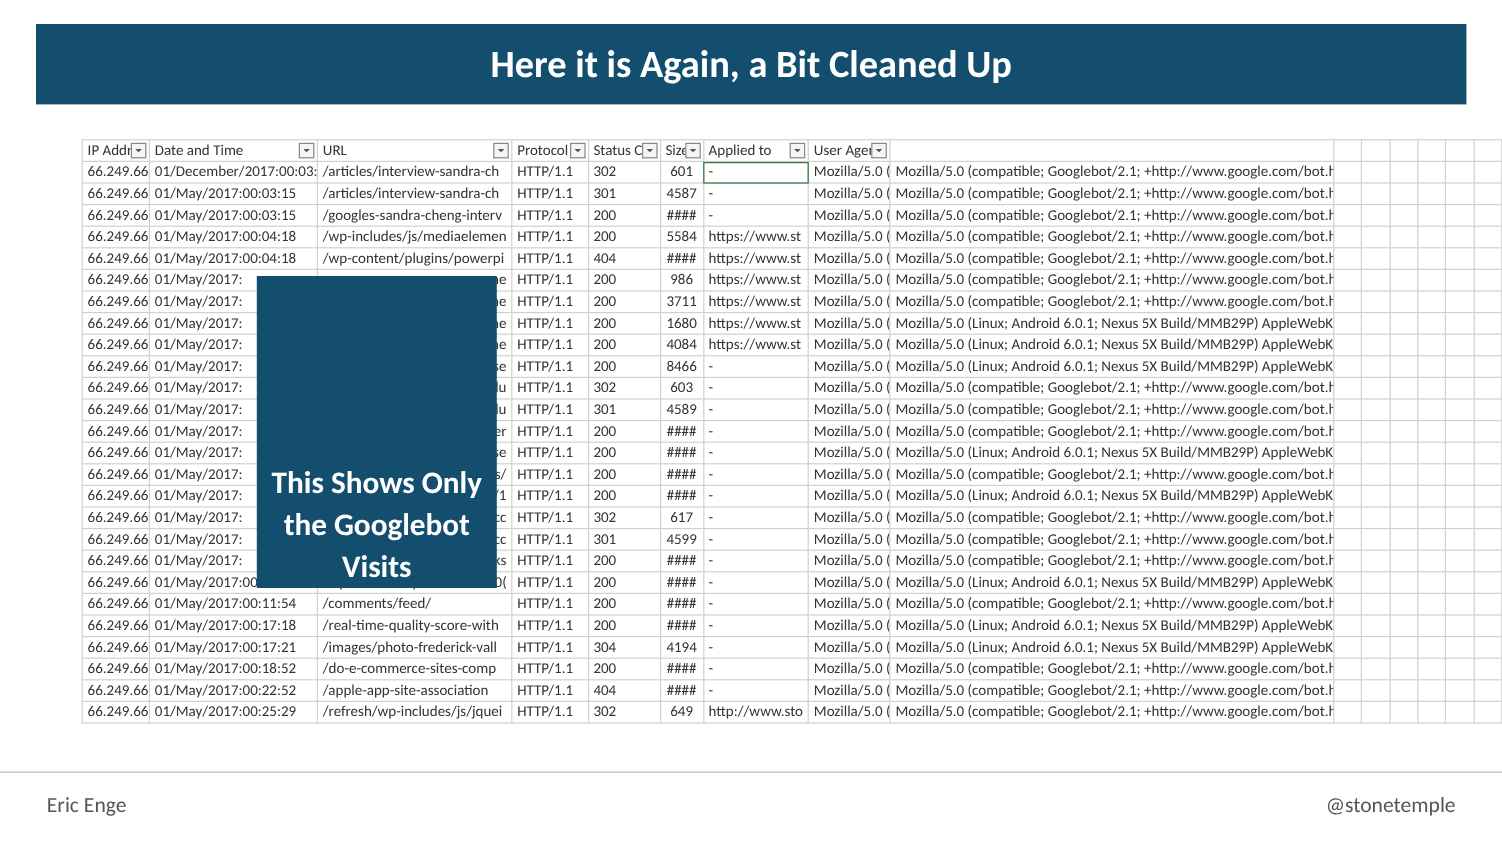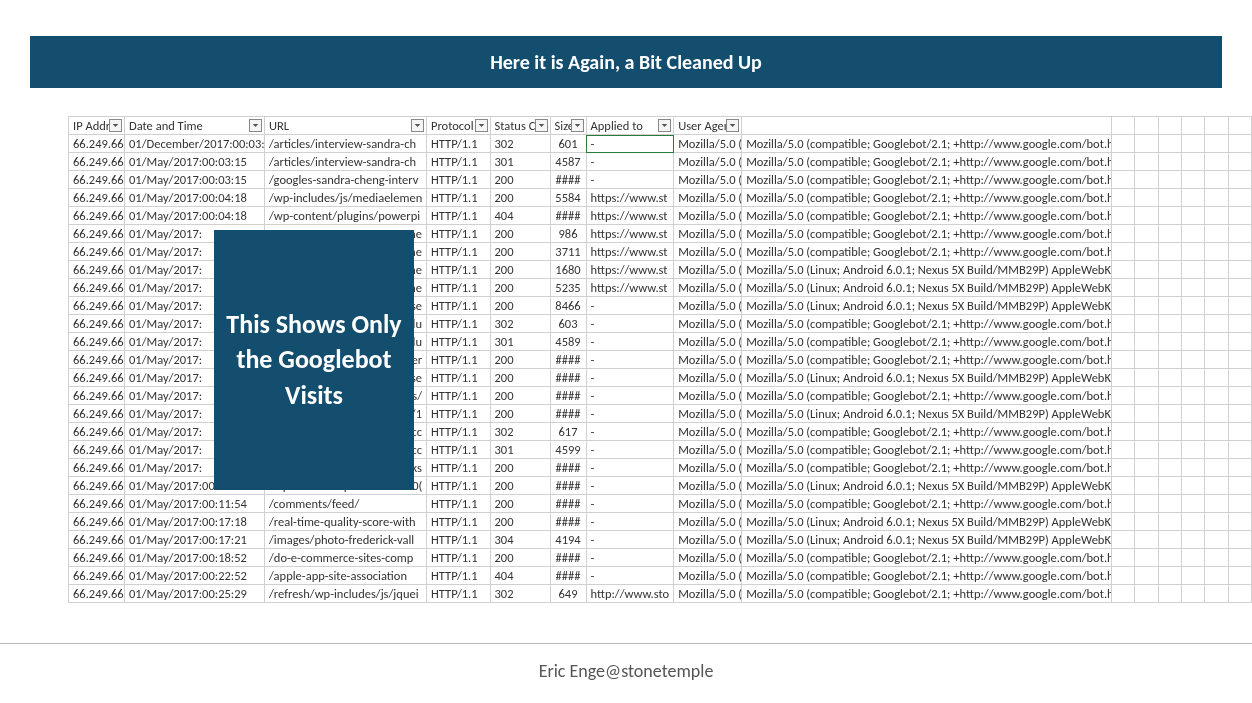--- a/index.html
+++ b/index.html
@@ -1,37 +1,37 @@
 <!DOCTYPE html>
 <html><head>
 <meta charset="utf-8">
 <style>
 html,body{margin:0;padding:0;font-family:Calibri,Arial,sans-serif;background:#fff;color:#333}
 .slide{position:relative;width:1252px;height:703px;margin:0;overflow:hidden}
-.title-bar{background:#134e6f;color:#fff;margin:36px 30px 0 30px;padding:14px 0;text-align:center;font-size:20px;font-weight:700}
+.title-bar{background:#134e6f;color:#fff;margin:20px 30px 0 30px;padding:14px 0;text-align:center;font-size:32px;font-weight:700}
 .table-wrap{position:absolute;left:68px;top:116px;font-size:12.5px;color:#333}
 table{border-collapse:collapse}
 th,td{border:1px solid #d0d0d0;padding:1px 4px 1px 4px;text-align:left;font-weight:400;white-space:nowrap;overflow:hidden;height:17px;box-sizing:border-box}
 th{position:relative;padding-right:16px}
 .drop{position:absolute;right:2px;top:2px;width:11px;height:11px;border:1px solid #888;background:#f5f5f5;display:flex;align-items:center;justify-content:center}
 .drop svg{width:7px;height:7px;display:block}
 .c-ip{width:56px;max-width:56px}
 .c-dt{width:140px;max-width:140px}
 .c-url{width:162px;max-width:162px}
 .c-pr{width:52px;max-width:64px}
 .c-st{width:60px;max-width:60px}
 .c-sz{width:36px;max-width:36px;text-align:left}
 .c-ap{width:88px;max-width:88px}
 .c-ua{width:68px;max-width:68px}
 .c-rest{width:370px;max-width:370px}
 .c-e{width:40px;max-width:40px}
 td.c-sz{text-align:center}
-.highlight{position:absolute;left:214px;top:230px;width:200px;height:260px;background:#134e6f;color:#fff;font-size:26px;font-weight:700;text-align:center;display:flex;align-items:center;justify-content:center;line-height:1.35}
+.highlight{position:absolute;left:214px;top:230px;width:200px;height:260px;background:#134e6f;color:#fff;font-size:26px;font-weight:700;text-align:center;display:flex;align-items:flex-end;justify-content:center;line-height:1.35}
 .footer-line{position:absolute;left:0;right:0;top:643px;height:1px;background:#bbb}
-.footer{position:absolute;left:0;right:0;top:660px;display:flex;justify-content:center;padding:0 68px;font-size:18px;color:#555}
+.footer{position:absolute;left:0;right:0;top:660px;display:flex;justify-content:space-between;padding:0 39px;font-size:18px;color:#555}
 tbody tr:first-child td.c-ap{outline:1.5px solid #2a7a3f;outline-offset:-1px}
 </style>
 </head>
 <body>
 
 <div class="slide">
   <div class="title-bar">Here it is Again, a Bit Cleaned Up</div>
 
   <div class="table-wrap">
     <table>
@@ -222,21 +222,21 @@
             <td class="c-e"></td>
             <td class="c-e"></td>
             <td class="c-e"></td>
           </tr>
           <tr>
             <td class="c-ip">66.249.66.</td>
             <td class="c-dt">01/May/2017:</td>
             <td class="c-url" style="text-align:right">eme</td>
             <td class="c-pr">HTTP/1.1</td>
             <td class="c-st">200</td>
-            <td class="c-sz">5235</td>
+            <td class="c-sz">4084</td>
             <td class="c-ap">https://www.st</td>
             <td class="c-ua">Mozilla/5.0 (Linux; Android 6.0.1; Nexus 5X Build/MMB29P) AppleWebKit/537.</td>
             <td class="c-rest">Mozilla/5.0 (Linux; Android 6.0.1; Nexus 5X Build/MMB29P) AppleWebKit/537.</td>
             <td class="c-e"></td>
             <td class="c-e"></td>
             <td class="c-e"></td>
             <td class="c-e"></td>
             <td class="c-e"></td>
             <td class="c-e"></td>
           </tr>

